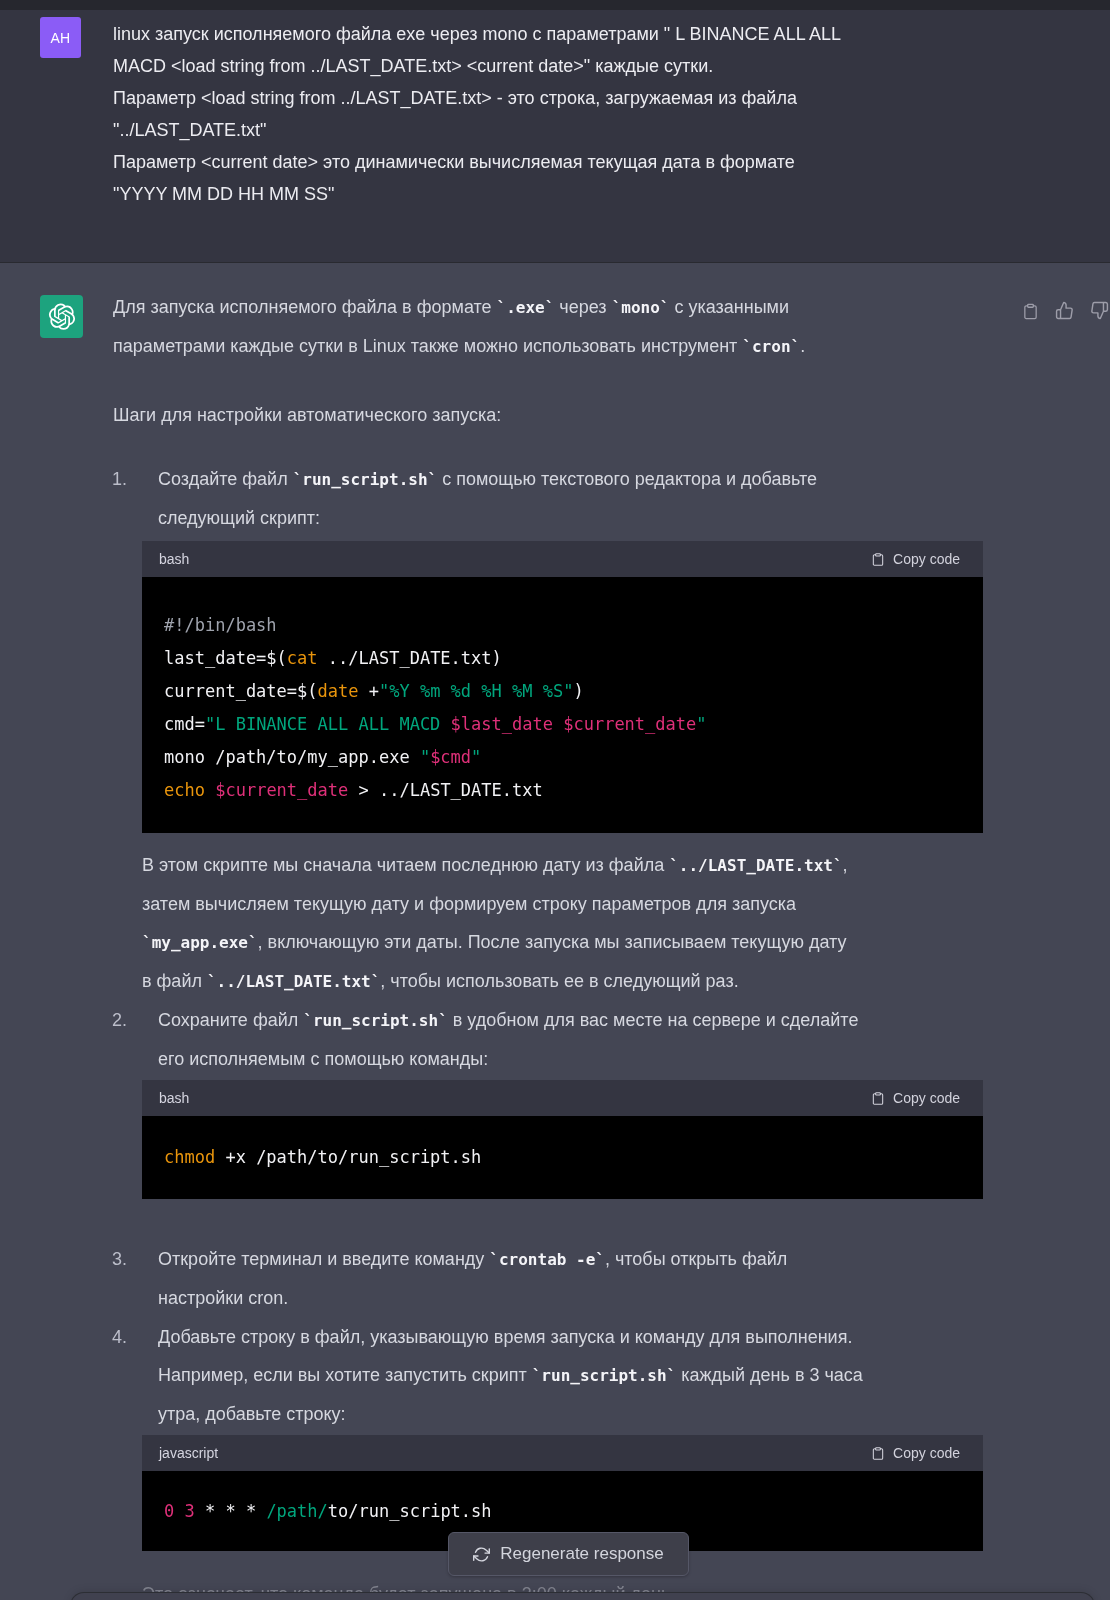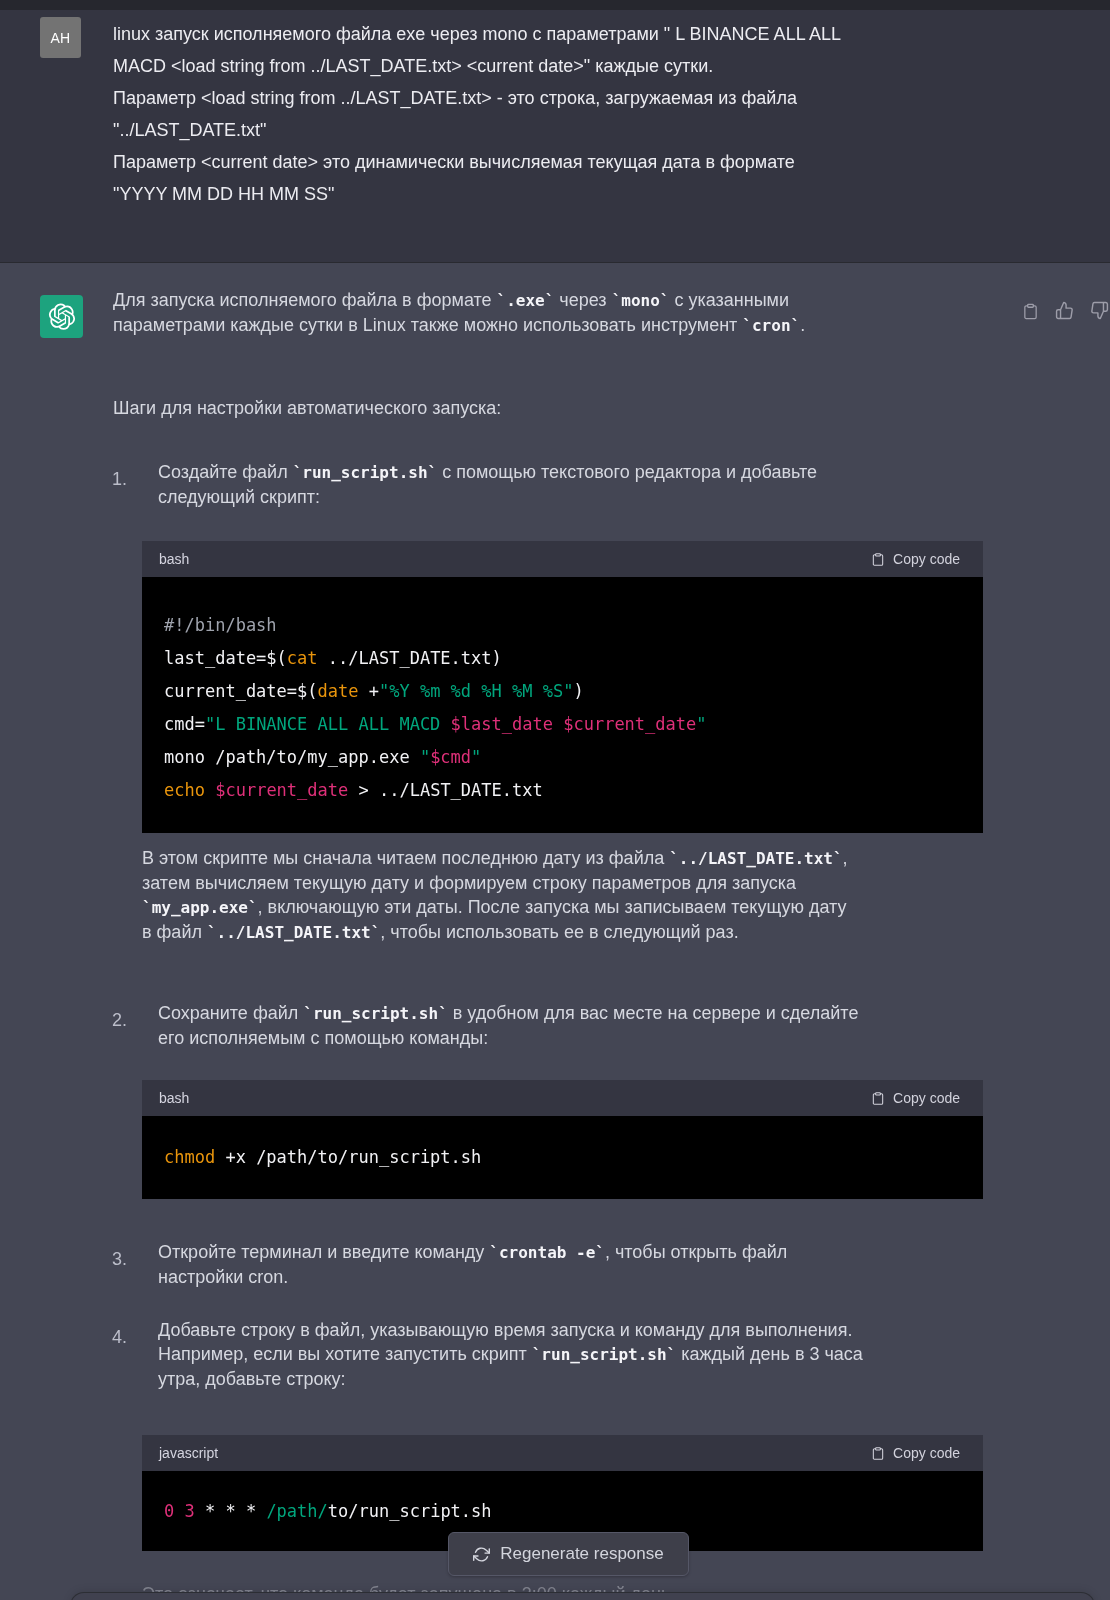--- a/index.html
+++ b/index.html
@@ -6,25 +6,25 @@
   body{
     width:1110px;height:1600px;overflow:hidden;position:relative;
     background:#444654;font-family:"Liberation Sans",sans-serif;
   }
   .abs{position:absolute}
   .section-user{position:absolute;left:0;top:10px;width:1110px;height:252px;background:#343541;border-bottom:1px solid rgba(32,33,35,.55)}
   .top-strip{position:absolute;left:0;top:0;width:1110px;height:10px;background:#26272e;border-bottom:1px solid #4d4e59}
   .section-assistant{position:absolute;left:0;top:263px;width:1110px;height:1337px;background:#444654}
 
   .avatar{display:flex;align-items:center;justify-content:center;border-radius:3px;color:#fff}
-  .avatar-user{width:41px;height:41px;background:#737373;font-size:14px;font-weight:400;letter-spacing:.3px}
+  .avatar-user{width:41px;height:41px;background:#8b5cf6;font-size:14px;font-weight:400;letter-spacing:.3px}
   .avatar-ai{width:43px;height:43px;background:#1da37e;border-radius:4px}
 
   .bodytext{font-size:18px;line-height:32px;color:#ececf1;white-space:pre-line}
-  .md{font-size:18px;line-height:24px;color:#d6d8e0;white-space:pre-line}
+  .md{font-size:18px;line-height:38px;color:#d6d8e0;white-space:pre-line}
   .tok-code{font-family:"DejaVu Sans Mono",monospace;font-weight:700;font-size:16px;color:#f4f4f8}
   .li-num{position:absolute;left:0;top:0;width:26px;color:#bcbeca;font-size:18px;line-height:38px}
   .li-text{margin-left:46px}
 
   .codeblock{width:841px;border-radius:0;overflow:hidden}
   .code-header{height:36px;background:#343541;display:flex;align-items:center;justify-content:space-between;padding:0 17px}
   .code-lang{font-size:14px;color:#d5d5e0}
   .copy-btn{display:flex;align-items:center;gap:8px;color:#d2d2dc;font-size:14px;cursor:pointer;background:none;border:none;font-family:"Liberation Sans",sans-serif}
   .code-body{background:#000;font-family:"DejaVu Sans Mono",monospace;font-size:17px;line-height:33px;color:#f2f2f5;white-space:pre}
   .cb1 .code-body{padding:32px 22px 26px}

